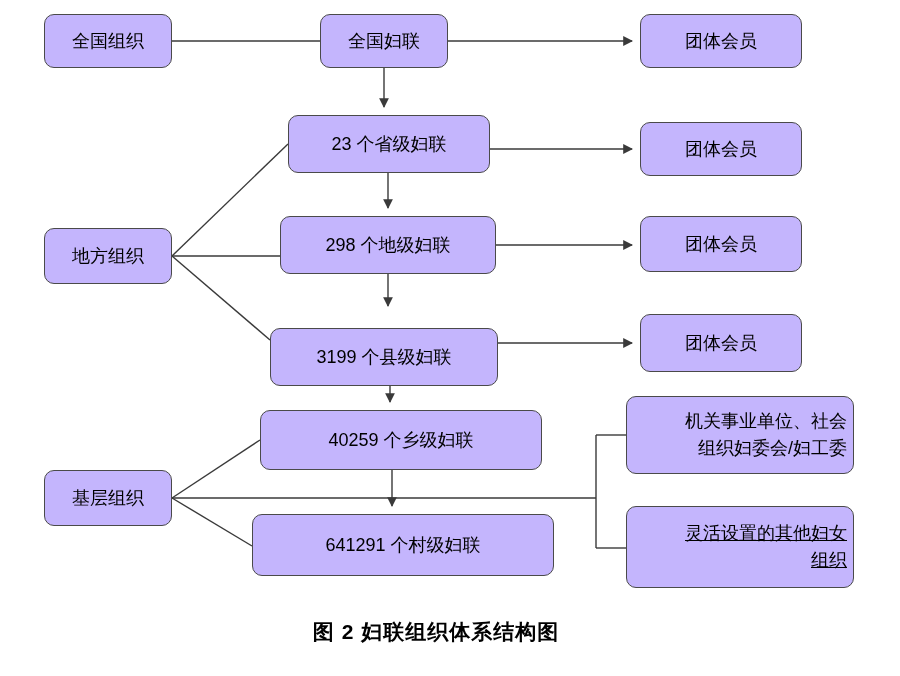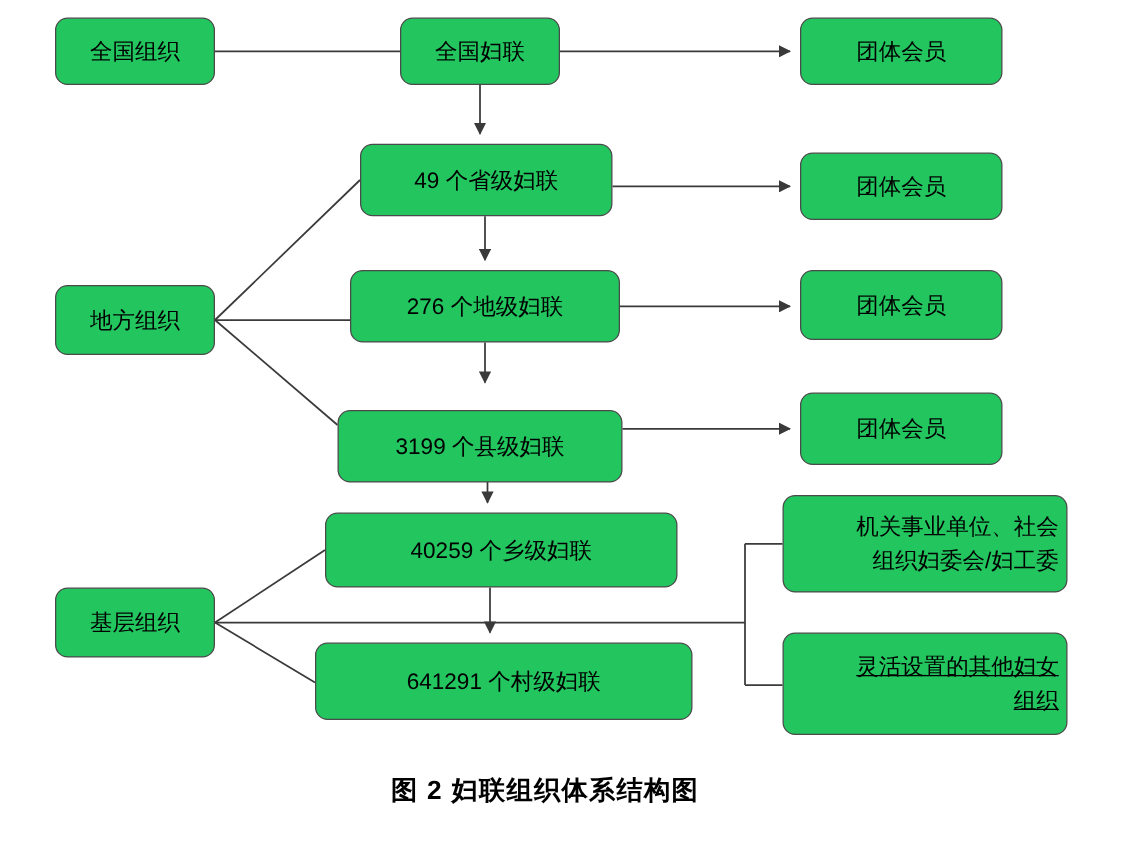--- a/index.html
+++ b/index.html
@@ -23,21 +23,21 @@
     top: 0;
     width: 900px;
     height: 676px;
     pointer-events: none;
   }
   .node {
     position: absolute;
     box-sizing: border-box;
     border: 1px solid #4a4a4a;
     border-radius: 10px;
-    background: #22c55e;
+    background: #c4b5fd;
     display: flex;
     align-items: center;
     justify-content: center;
     text-align: center;
     font-size: 18px;
     color: #000000;
     line-height: 1.5;
     padding: 4px 6px;
     z-index: 2;
   }
@@ -115,33 +115,33 @@
 
   <div class="node" style="left:320px; top:14px; width:128px; height:54px;">
     <span class="label">全国妇联</span>
   </div>
 
   <div class="node" style="left:640px; top:14px; width:162px; height:54px;">
     <span class="label">团体会员</span>
   </div>
 
   <div class="node" style="left:288px; top:115px; width:202px; height:58px;">
-    <span class="label">49 个省级妇联</span>
+    <span class="label">23 个省级妇联</span>
   </div>
 
   <div class="node" style="left:640px; top:122px; width:162px; height:54px;">
     <span class="label">团体会员</span>
   </div>
 
   <div class="node" style="left:44px; top:228px; width:128px; height:56px;border-radius:10px;">
     <span class="label">地方组织</span>
   </div>
 
   <div class="node" style="left:280px; top:216px; width:216px; height:58px;">
-    <span class="label">276 个地级妇联</span>
+    <span class="label">298 个地级妇联</span>
   </div>
 
   <div class="node" style="left:640px; top:216px; width:162px; height:56px;">
     <span class="label">团体会员</span>
   </div>
 
   <div class="node" style="left:270px; top:328px; width:228px; height:58px;">
     <span class="label">3199 个县级妇联</span>
   </div>
 

